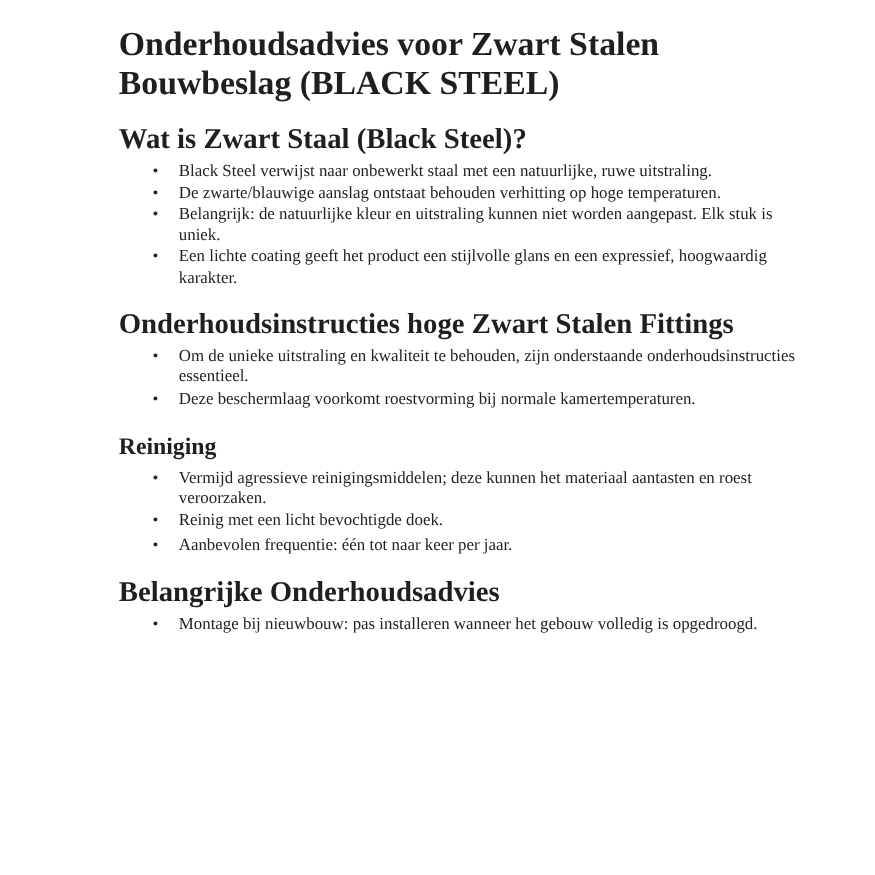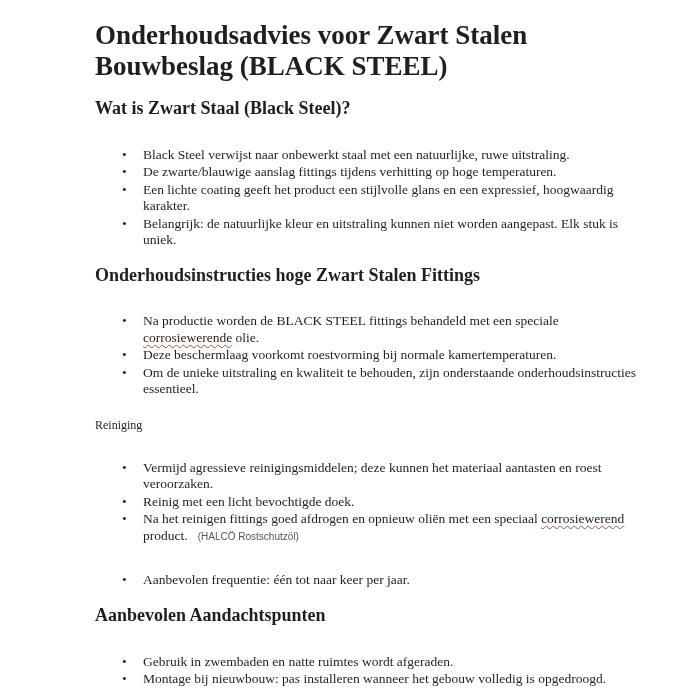--- a/index.html
+++ b/index.html
@@ -22,34 +22,34 @@
     background: #ffffff;
   }
   .doc-title {
     font-size: 27px;
     line-height: 1.15;
     font-weight: bold;
     margin: 12px 0 0 0;
     max-width: 556px;
   }
   .doc-h2 {
-    font-size: 18px;
+    font-size: 23px;
     line-height: 1.15;
     font-weight: bold;
     margin: 16px 0 0 0;
   }
   .doc-h3 {
-    font-size: 12px;
+    font-size: 19px;
     line-height: 1.2;
-    font-weight: normal;
+    font-weight: bold;
     margin: 20px 0 0 0;
   }
   .doc-list {
     list-style: none;
-    margin: 28px 0 0 0;
+    margin: 4px 0 0 0;
     padding: 0 0 0 48px;
     font-size: 13.5px;
     line-height: 1.22;
   }
   .doc-li {
     position: relative;
     margin: 0 0 1px 0;
   }
   .doc-li::before {
     content: "\2022";
@@ -75,38 +75,35 @@
 </style>
 </head>
 <body>
 
 <div class="page">
   <h1 class="doc-title">Onderhoudsadvies voor Zwart Stalen Bouwbeslag (BLACK STEEL)</h1>
   <div id="doc-sections">
       <h2 class="doc-h2">Wat is Zwart Staal (Black Steel)?</h2>
       <ul class="doc-list">
         <li class="doc-li"><span>Black Steel verwijst naar onbewerkt staal met een natuurlijke, ruwe uitstraling.</span></li>
-        <li class="doc-li"><span>De zwarte/blauwige aanslag fittings tijdens verhitting op hoge temperaturen.</span></li>
+        <li class="doc-li"><span>De zwarte/blauwige aanslag ontstaat behouden verhitting op hoge temperaturen.</span></li>
+        <li class="doc-li"><span>Belangrijk: de natuurlijke kleur en uitstraling kunnen niet worden aangepast. Elk stuk is uniek.</span></li>
         <li class="doc-li"><span>Een lichte coating geeft het product een stijlvolle glans en een expressief, hoogwaardig karakter.</span></li>
-        <li class="doc-li"><span>Belangrijk: de natuurlijke kleur en uitstraling kunnen niet worden aangepast. Elk stuk is uniek.</span></li>
       </ul>
       <h2 class="doc-h2">Onderhoudsinstructies hoge Zwart Stalen Fittings</h2>
       <ul class="doc-list">
-        <li class="doc-li"><span>Na productie worden de BLACK STEEL fittings behandeld met een speciale </span><span class="spell">corrosiewerende</span><span> olie.</span></li>
+        <li class="doc-li"><span>Om de unieke uitstraling en kwaliteit te behouden, zijn onderstaande onderhoudsinstructies essentieel.</span></li>
         <li class="doc-li"><span>Deze beschermlaag voorkomt roestvorming bij normale kamertemperaturen.</span></li>
-        <li class="doc-li"><span>Om de unieke uitstraling en kwaliteit te behouden, zijn onderstaande onderhoudsinstructies essentieel.</span></li>
       </ul>
       <h3 class="doc-h3">Reiniging</h3>
       <ul class="doc-list">
         <li class="doc-li"><span class="b">Vermijd agressieve reinigingsmiddelen</span><span>; deze kunnen het materiaal aantasten en roest veroorzaken.</span></li>
         <li class="doc-li"><span>Reinig met een licht bevochtigde doek.</span></li>
-        <li class="doc-li"><span>Na het reinigen fittings goed afdrogen en opnieuw oliën met een </span><span class="b">speciaal </span><span class="b spell">corrosiewerend</span><span class="b"> product</span><span>.  </span><span class="note">(HALCÖ Rostschutzöl)</span></li>
       </ul>
       <ul class="doc-list">
         <li class="doc-li"><span class="b">Aanbevolen frequentie:</span><span> één tot naar keer per jaar.</span></li>
       </ul>
-      <h2 class="doc-h2">Aanbevolen Aandachtspunten</h2>
+      <h2 class="doc-h2">Belangrijke Onderhoudsadvies</h2>
       <ul class="doc-list">
-        <li class="doc-li"><span class="b">Gebruik in zwembaden en natte ruimtes wordt afgeraden.</span></li>
         <li class="doc-li"><span class="b">Montage bij nieuwbouw:</span><span> pas installeren wanneer het gebouw volledig is opgedroogd.</span></li>
       </ul>
     </div>
 </div>
 
 </body></html>

